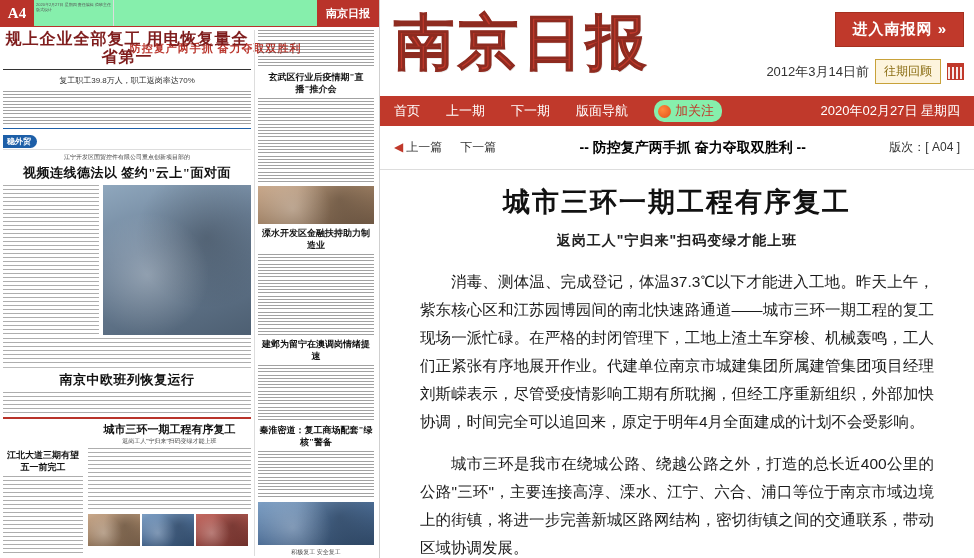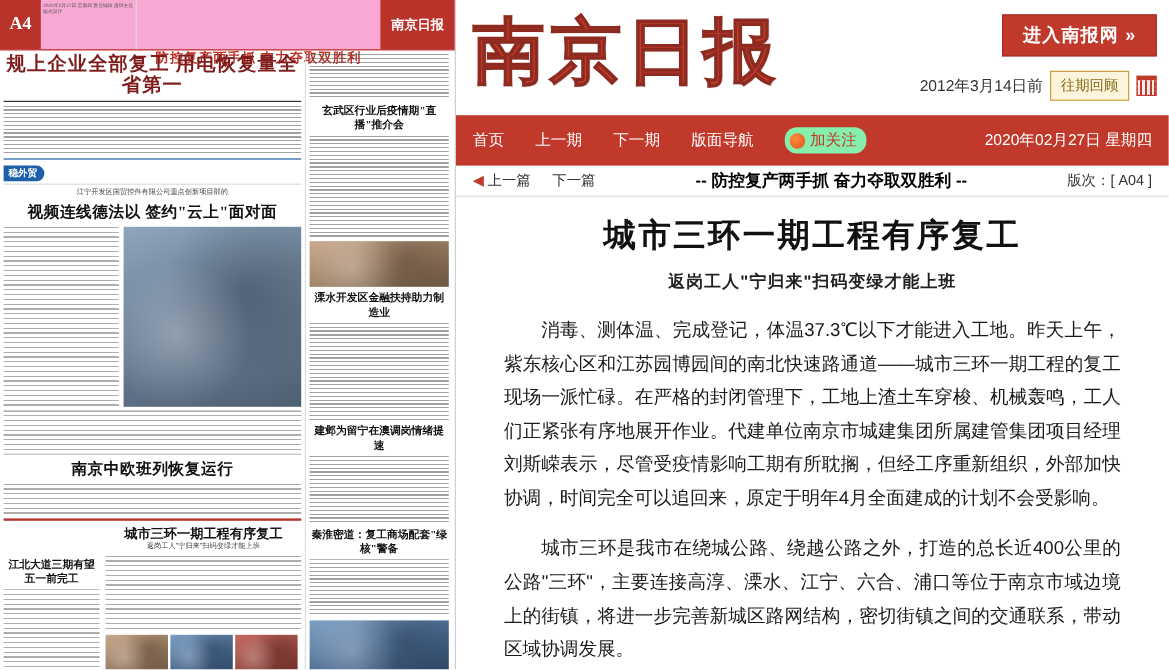--- a/index.html
+++ b/index.html
@@ -19,22 +19,22 @@
   
   .paper-pane {
     position: relative;
     width: 380px; height: 558px;
     background: #ffffff;
     border-right: 1px solid #cfcfcf;
     overflow: hidden;
   }
   .paper-masthead {
     position: relative;
-    height: 42px;
-    background: #f9a8d4;
+    height: 27px;
+    background: #86efac;
     border-bottom: 1px solid #b9332a;
     display: flex;
     align-items: stretch;
   }
   .pm-a4 {
     width: 34px;
     background: #b9332a;
     color: #fff;
     font-size: 15px;
     font-weight: bold;
@@ -239,21 +239,21 @@
     cursor: pointer;
   }
   .cal-icon::before {
     content:""; position:absolute; left:1px; right:1px; top:4px; bottom:1px;
     background:
       repeating-linear-gradient(to right,#fff 0 2px, #c0392b 2px 4px),
       repeating-linear-gradient(to bottom,#fff 0 2px, #c0392b 2px 4px);
     opacity:.9;
   }
   .navbar {
-    height: 42px;
+    height: 30px;
     background: #c0392b;
     display: flex;
     align-items: center;
     padding: 0 14px;
     color: #fff;
     font-size: 13px;
     gap: 26px;
   }
   .navbar a { color:#fff; text-decoration:none; cursor:pointer; }
   .follow-pill {
@@ -266,21 +266,21 @@
     cursor: pointer;
   }
   .weibo-dot {
     width: 13px; height: 13px; border-radius: 50%;
     background: radial-gradient(circle at 35% 35%, #ff8b3d, #e2501a);
     display: inline-block;
   }
   .nav-date { margin-left: auto; font-size: 13px; }
 
   .subbar {
-    height: 26px;
+    height: 44px;
     border-bottom: 1px solid #ddd;
     display: flex;
     align-items: center;
     padding: 0 14px;
     font-size: 12px;
     color: #333;
     gap: 18px;
   }
   .subbar .arrow { color:#c0392b; margin-right:3px; }
   .subbar-slogan {
@@ -335,20 +335,21 @@
       <div class="pm-meta">2020年2月27日 星期四 责任编辑 值班主任 版式设计</div>
       <div class="pm-slogan">防控复产两手抓 奋力夺取双胜利</div>
       <div class="pm-logo">南京日报</div>
     </div>
 
     <div class="paper-body">
 
       <div class="col col-left">
 
         <div class="headline-xl">规上企业全部复工 用电恢复量全省第一</div>
+        <div class="subhead">复工职工39.8万人，职工返岗率达70%</div>
 
         <div class="txt dense cols3" style="height:78px;"></div>
 
         <div class="tag-row">
           <span class="section-tag">稳外贸</span>
         </div>
 
         <div class="caption">江宁开发区国贸控件有限公司重点创新项目部的</div>
         <div class="headline-l">视频连线德法以 签约"云上"面对面</div>
 

